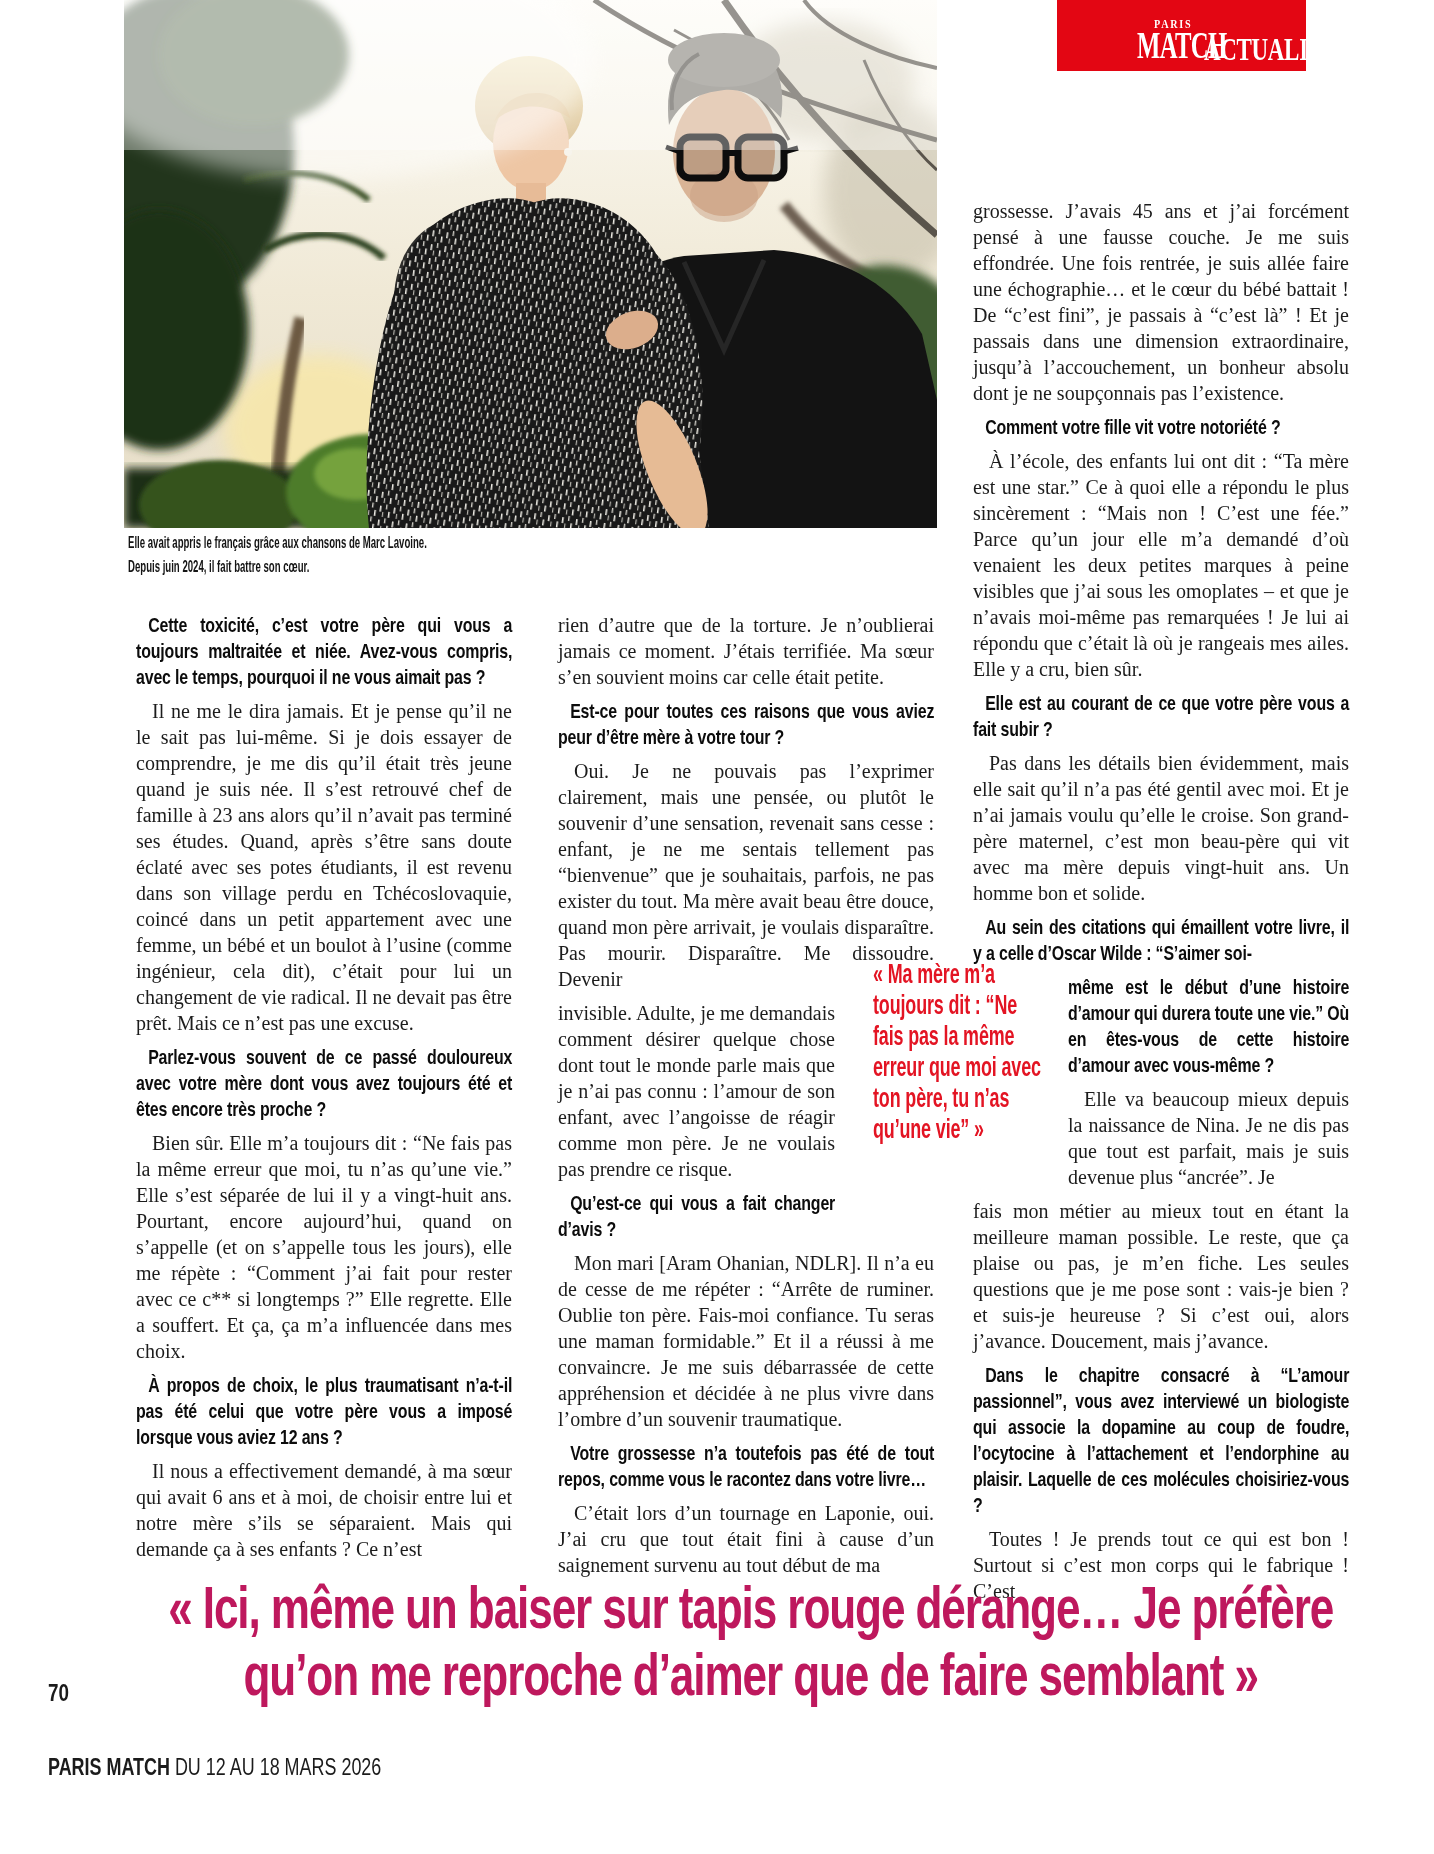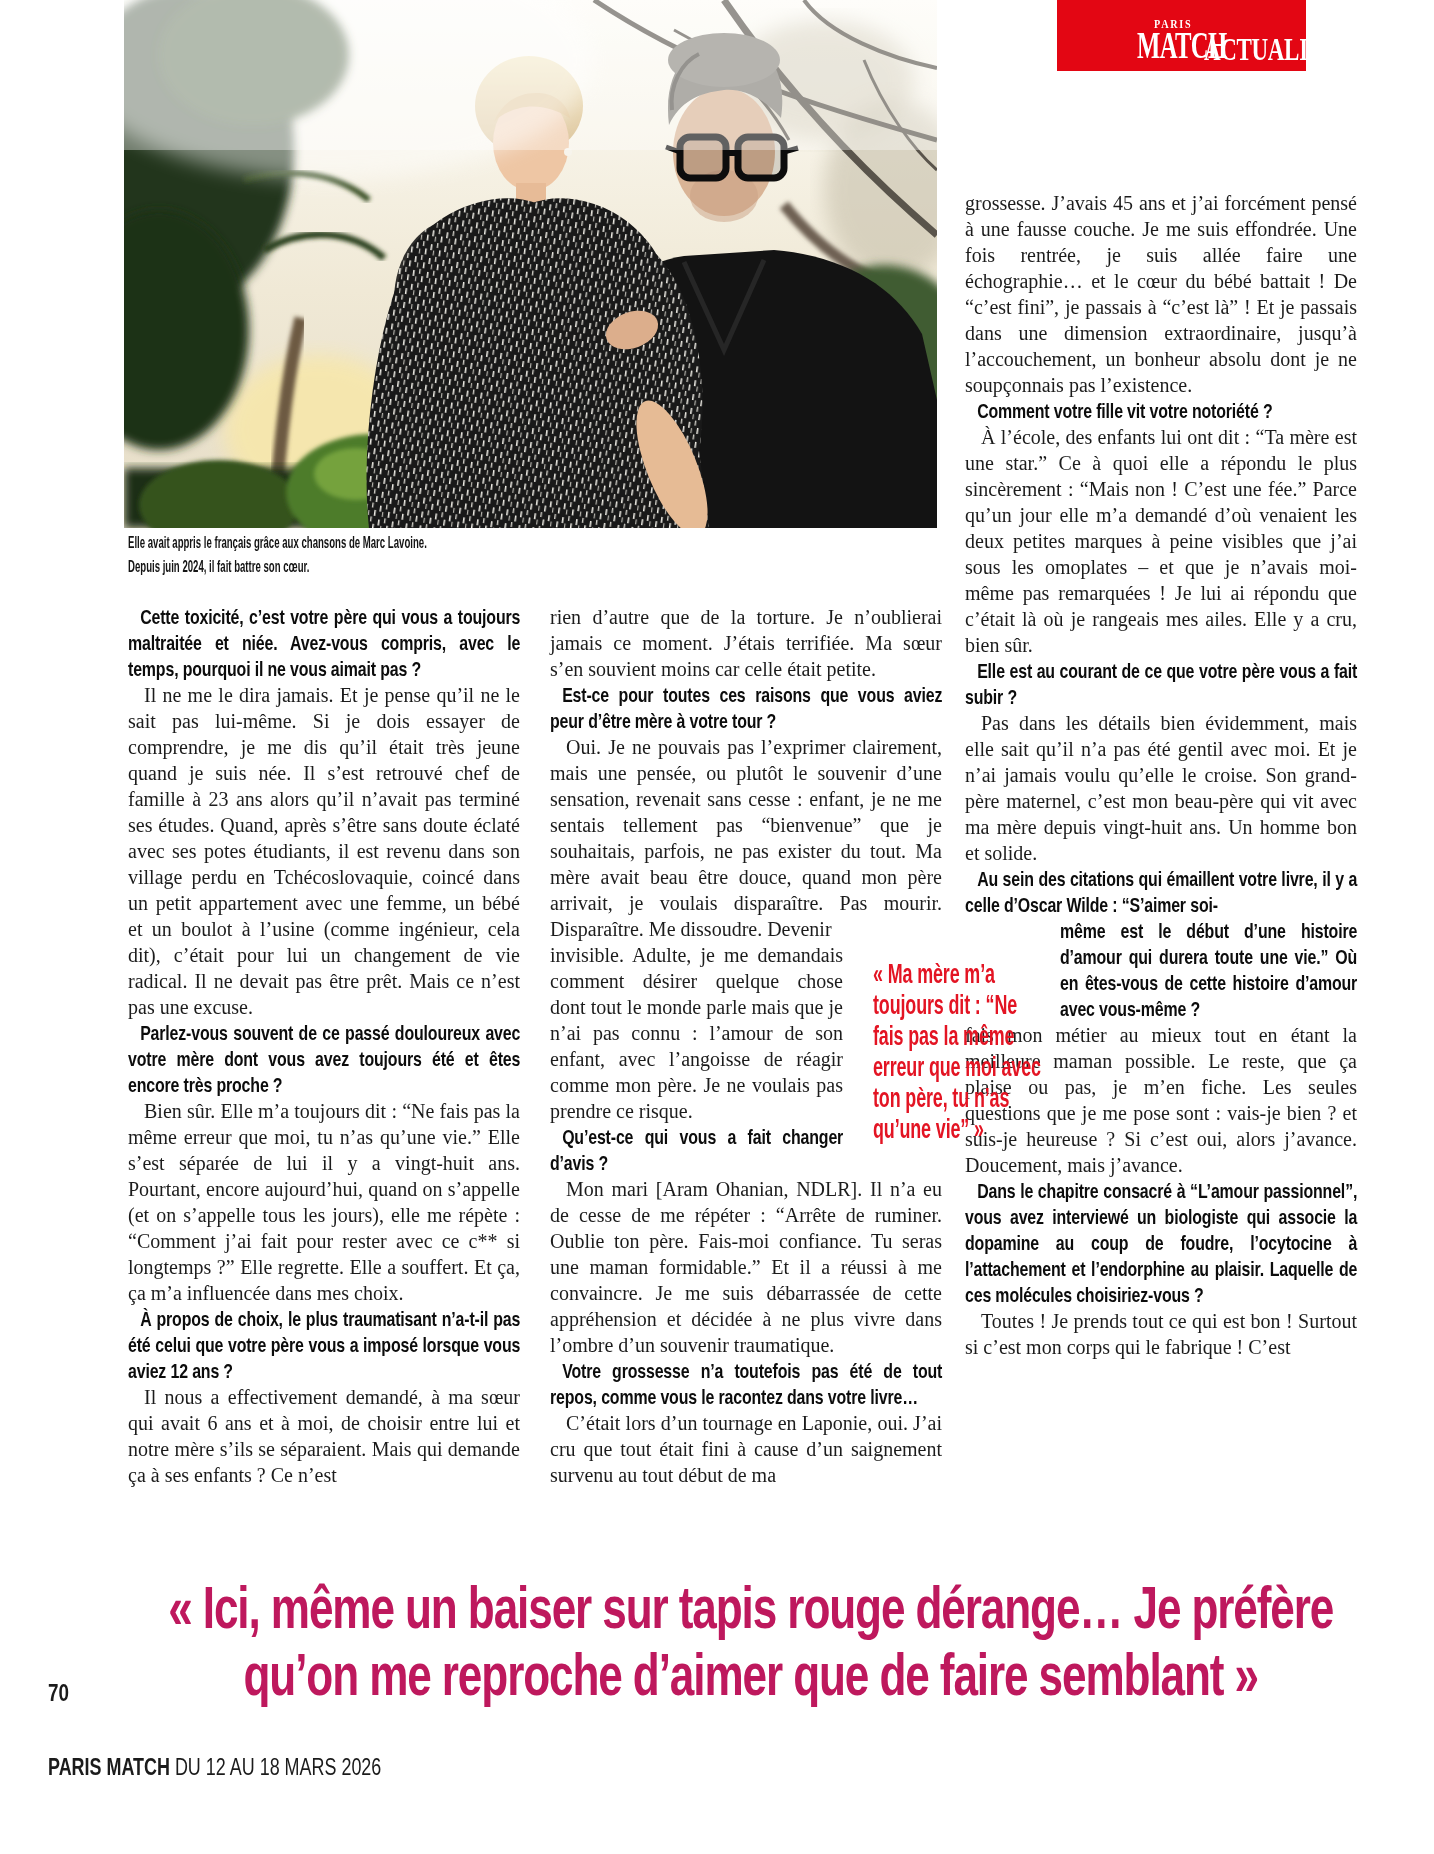--- a/index.html
+++ b/index.html
@@ -23,21 +23,21 @@
   .caption{position:absolute;left:128px;top:531px;width:600px;font-weight:bold;font-size:16px;
            line-height:24px;color:#141414;}
   .caption .ci{width:167%;transform:scaleX(.6);transform-origin:0 0;}
 
   
   .col{position:absolute;width:392px;font-family:"Liberation Serif",serif;font-size:20px;
        line-height:26px;color:#1c1c1c;text-align:justify;}
   #col1{left:128px;top:604px;}
   #col2{left:550px;top:604px;}
   #col3{left:965px;top:190px;}
-  .col p{margin:0;}
+  .col p{margin:8px;}
   p.a{text-indent:16px;}
   p.a.noind{text-indent:0;}
   .q{font-family:"Liberation Sans",sans-serif;font-weight:bold;color:#0c0c0c;overflow:visible;}
   .q .ci{display:block;width:132%;transform:scaleX(.758);transform-origin:0 0;
          font-size:21px;line-height:26px;letter-spacing:-.2px;text-align:justify;text-indent:16px;}
   .narrow2{width:293px;}
   .narrow3{margin-left:95px;width:297px;}
 
   
   .pullquote{position:absolute;left:873px;top:958px;width:172px;font-weight:bold;color:var(--pq-red,#e31423);}
@@ -211,20 +211,21 @@
         <span class="ci">Elle est au courant de ce que votre père vous a fait subir ?</span>
       </p>
     <p class="a">Pas dans les détails bien évidemment, mais elle sait qu’il n’a pas été gentil avec moi. Et je n’ai jamais voulu qu’elle le croise. Son grand-père maternel, c’est mon beau-père qui vit avec ma mère depuis vingt-huit ans. Un homme bon et solide.</p>
     <p class="q">
         <span class="ci">Au sein des citations qui émaillent votre livre, il y a celle d’Oscar Wilde : “S’aimer soi-</span>
       </p>
     <div class="narrow3">
       <p class="q">
           <span class="ci" style="text-indent:0">même est le début d’une histoire d’amour qui durera toute une vie.” Où en êtes-vous de cette histoire d’amour avec vous-même ?</span>
         </p>
+      <p class="a">Elle va beaucoup mieux depuis la naissance de Nina. Je ne dis pas que tout est parfait, mais je suis devenue plus “ancrée”. Je</p>
     </div>
     <p class="a noind">fais mon métier au mieux tout en étant la meilleure maman possible. Le reste, que ça plaise ou pas, je m’en fiche. Les seules questions que je me pose sont : vais-je bien ? et suis-je heureuse ? Si c’est oui, alors j’avance. Doucement, mais j’avance.</p>
     <p class="q">
         <span class="ci">Dans le chapitre consacré à “L’amour passionnel”, vous avez interviewé un biologiste qui associe la dopamine au coup de foudre, l’ocytocine à l’attachement et l’endorphine au plaisir. Laquelle de ces molécules choisiriez-vous ?</span>
       </p>
     <p class="a">Toutes ! Je prends tout ce qui est bon ! Surtout si c’est mon corps qui le fabrique ! C’est</p>
   </div>
 
   <div class="pullquote">
     <span class="ci">« Ma mère m’a toujours dit : “Ne fais pas la même erreur que moi avec ton père, tu n’as qu’une vie” »</span>

